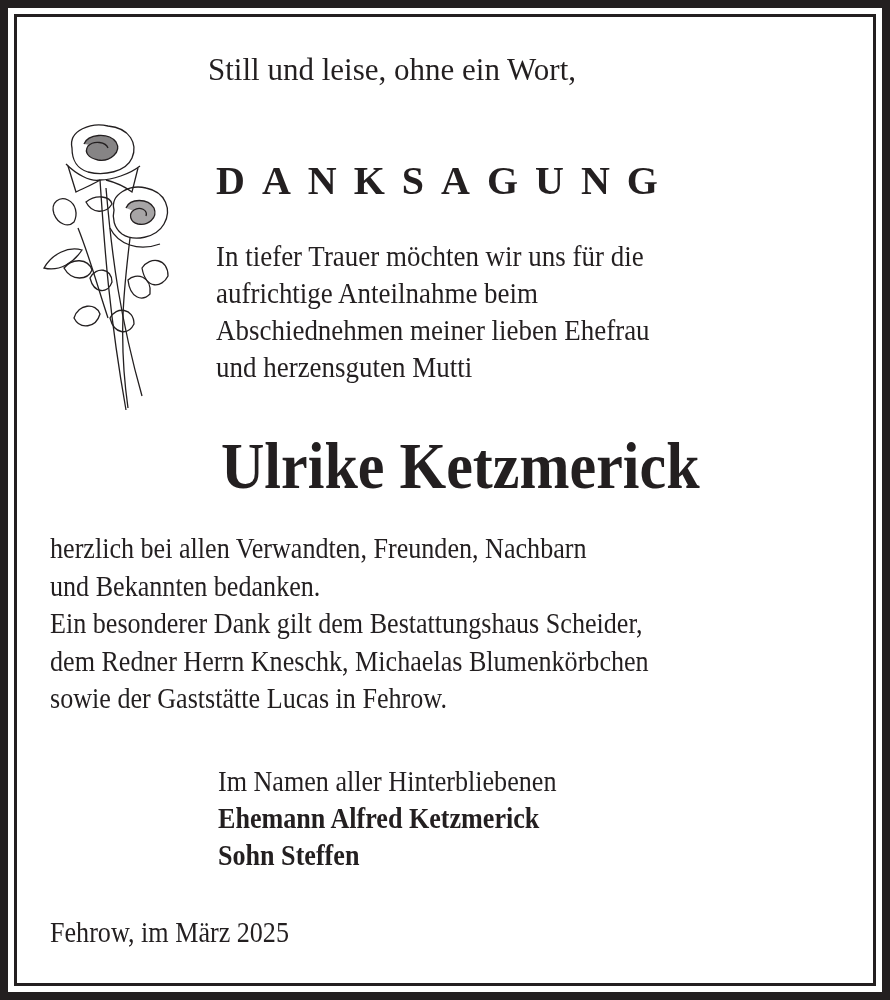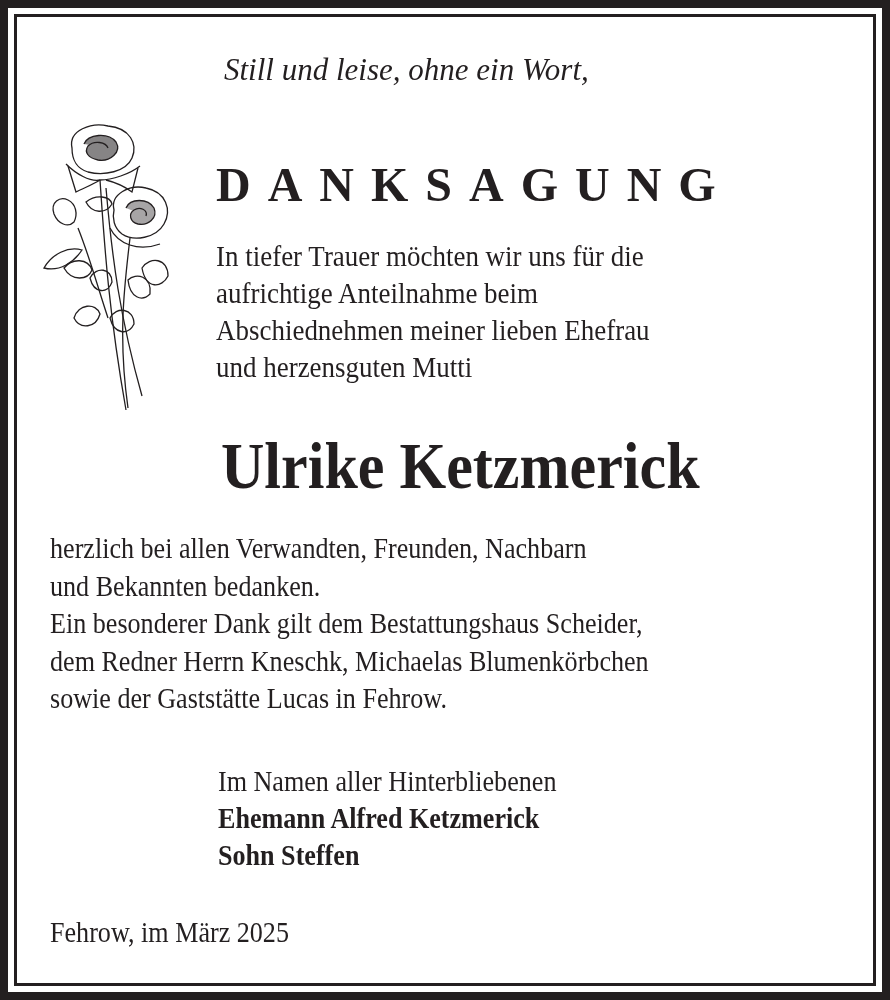--- a/index.html
+++ b/index.html
@@ -13,22 +13,22 @@
     background:#ffffff;
   }
   .inner {
     position:absolute; left:14px; top:14px; right:14px; bottom:14px;
     border:3px solid #231f20; background:#ffffff; box-sizing:border-box;
   }
   .txt {
     position:absolute; white-space:nowrap; color:#231f20;
     font-family:"Liberation Serif", serif; transform-origin:left top;
   }
-  .motto { font-style:italic; font-size:31px; line-height:39px; left:224px; top:50px; }
-  .title { font-weight:bold; font-size:48px; letter-spacing:17px; left:216px; top:157px; transform:scaleX(1.0); }
+  .motto { font-size:31px; line-height:39px; left:208px; top:50px; }
+  .title { font-weight:bold; font-size:40px; letter-spacing:17px; left:216px; top:157px; transform:scaleX(1.0); }
   .intro { font-size:29px; line-height:37px; left:216px; top:238px; transform:scaleX(0.93); }
   .name { font-weight:bold; font-size:66px; left:221px; top:428px; transform:scaleX(0.91); }
   .body { font-size:29px; line-height:37.5px; left:50px; top:530px; transform:scaleX(0.90); }
   .sign { font-size:29px; line-height:37px; left:218px; top:763px; transform:scaleX(0.90); }
   .sign .b { font-weight:bold; }
   .place { font-size:29px; left:50px; top:916px; transform:scaleX(0.90); }
   .rose { position:absolute; left:38px; top:118px; width:140px; height:300px; }
   .line { display:block; }
 </style>
 </head>

